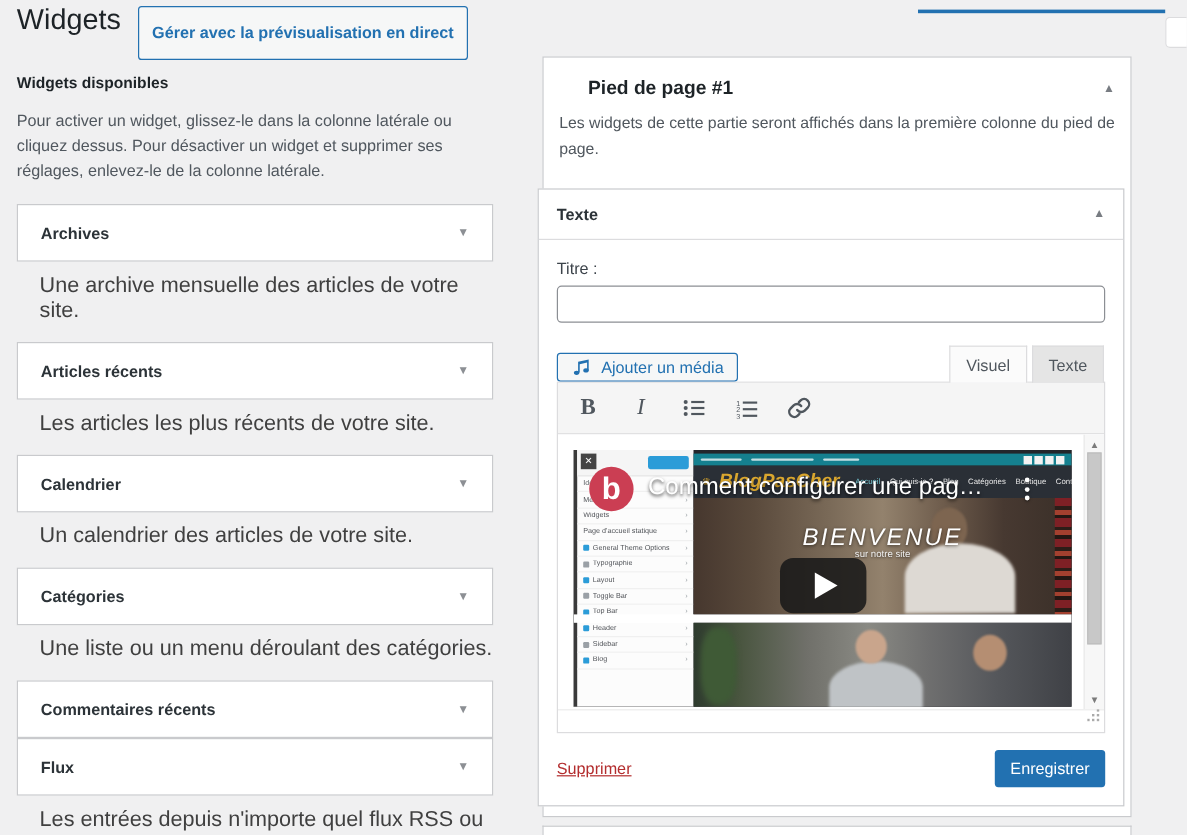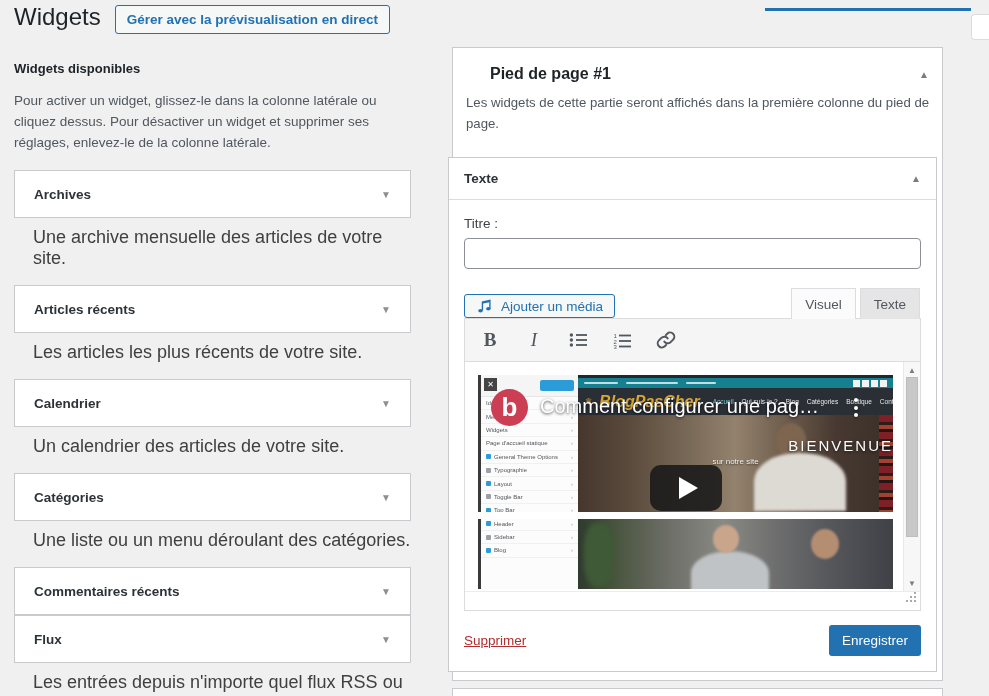--- a/index.html
+++ b/index.html
@@ -2,21 +2,21 @@
 <html><head>
 <meta charset="utf-8">
 <style>
   * { margin:0; padding:0; box-sizing:border-box; }
   html,body { width:989px; height:696px; overflow:hidden; background:#f0f0f1;
     font-family:"Liberation Sans", sans-serif; color:#3c434a; }
 
   
   .page-header { position:absolute; left:14px; top:0; display:flex; align-items:flex-start; }
   .page-title { font-size:24px; font-weight:400; color:#1d2327; line-height:33px; }
-  .manage-btn { margin-left:14px; margin-top:5px; height:29px; padding:0 11px;
+  .manage-btn { margin-left:14px; margin-top:5px; height:45px; padding:0 11px;
     background:#f6f7f7; border:1px solid #2271b1; border-radius:3px; color:#2271b1;
     font-size:13.5px; font-weight:600; font-family:inherit; cursor:pointer; }
   .screen-options-line { position:absolute; left:765px; top:8px; width:206px; height:3px; background:#2271b1; }
   .screen-options-tab { position:absolute; left:971px; top:14px; width:18px; height:26px;
     background:#fff; border:1px solid #dcdcde; border-right:none; border-radius:4px 0 0 4px; }
 
   
   .available { position:absolute; left:14px; top:57px; width:402px; }
   .available h2 { font-size:13px; font-weight:700; color:#1d2327; margin:4px 0 14px; }
   .available .intro { font-size:13.5px; line-height:21px; color:#50575e; margin:0 0 17px; }
@@ -111,22 +111,22 @@
   .v-navitems span:first-child { color:#79cbd6; }
   .v-search { color:#e8e8e8; font-size:8px; margin-left:auto; }
   .v-hero { position:absolute; left:0; right:0; top:40px; height:97px;
     background:linear-gradient(90deg,#46372e 0%,#5a4a3c 16%,#7a6a58 36%,#93826d 50%,#6e5c4c 66%,#473931 82%,#3a2f28 100%); }
   .v-head1 { position:absolute; left:63%; top:8px; width:30px; height:34px; border-radius:50% 50% 45% 45%;
     background:#7d6550; filter:blur(1px); }
   .v-shirt1 { position:absolute; left:56%; top:38px; width:92px; height:58px; border-radius:48% 48% 0 0;
     background:#ddd9d3; filter:blur(1.5px); }
   .v-shelf { position:absolute; right:0; top:0; width:14px; height:100%;
     background:repeating-linear-gradient(180deg,#7e2025 0 7px,#2c1d18 7px 10px,#a3402f 10px 14px,#241713 14px 17px); }
-  .v-hero-title { position:absolute; left:0; right:0; top:22px; text-align:right; color:#fff;
-    font-size:15px; letter-spacing:2px; text-shadow:0 1px 3px rgba(0,0,0,.6); }
+  .v-hero-title { position:absolute; left:0; right:0; top:22px; text-align:center; color:#fff;
+    font-size:20px; letter-spacing:2px; text-shadow:0 1px 3px rgba(0,0,0,.6);font-style:italic; }
   .v-hero-sub { position:absolute; left:0; right:0; top:42px; text-align:center; color:#f0f0f0;
     font-size:8px; text-shadow:0 1px 2px rgba(0,0,0,.6); }
   .v-gap { position:absolute; left:0; right:0; top:137px; height:7px; background:#fff; }
   .v-photo2 { position:absolute; left:100px; right:0; top:144px; bottom:0;
     background:linear-gradient(90deg,#2e3b2e 0%,#49553f 12%,#70706a 30%,#8a8a84 46%,#6f6f6f 62%,#55575b 80%,#3f4146 100%); }
   .v-head2 { position:absolute; left:43%; top:6px; width:26px; height:28px; border-radius:50%;
     background:#c9a58c; filter:blur(1px); }
   .v-shirt2 { position:absolute; left:36%; top:32px; width:78px; height:44px; border-radius:50% 50% 0 0;
     background:#bfc3c6; filter:blur(1.5px); }
   .v-head3 { position:absolute; left:74%; top:10px; width:28px; height:30px; border-radius:50%;

